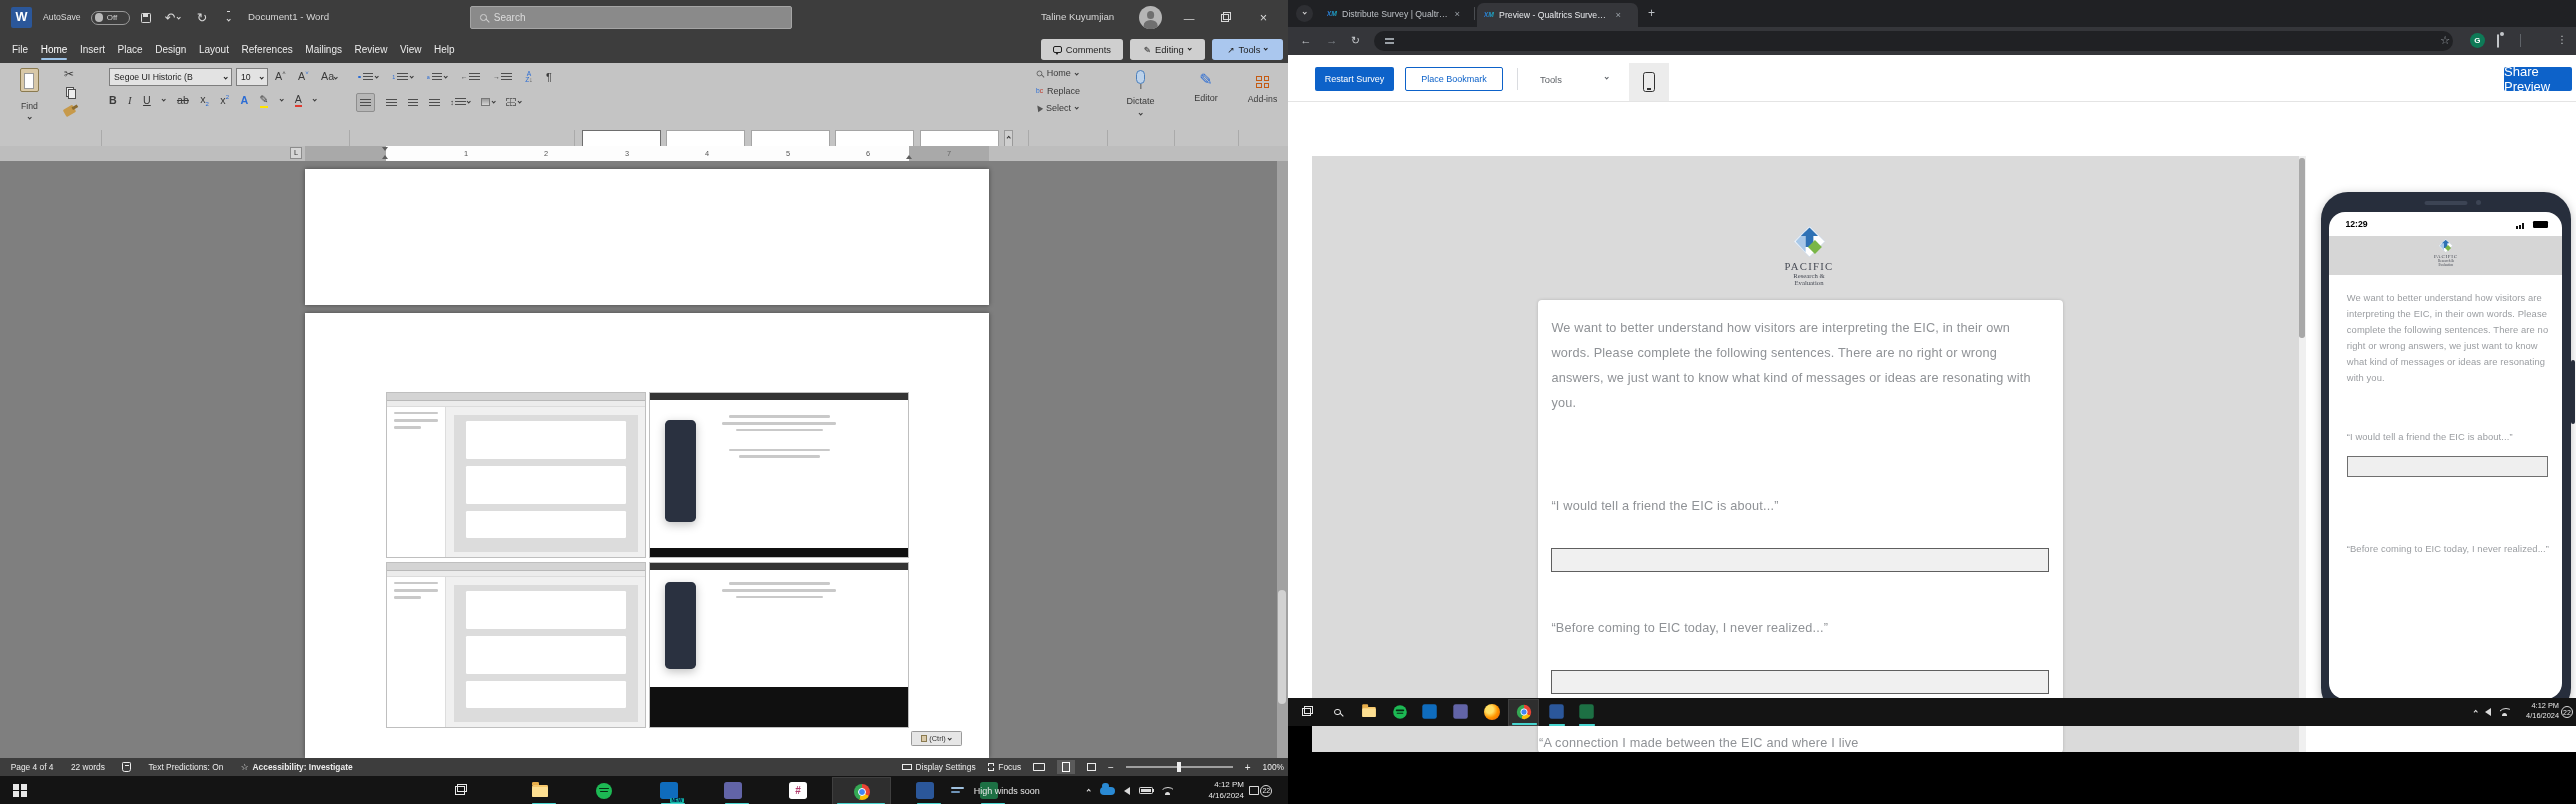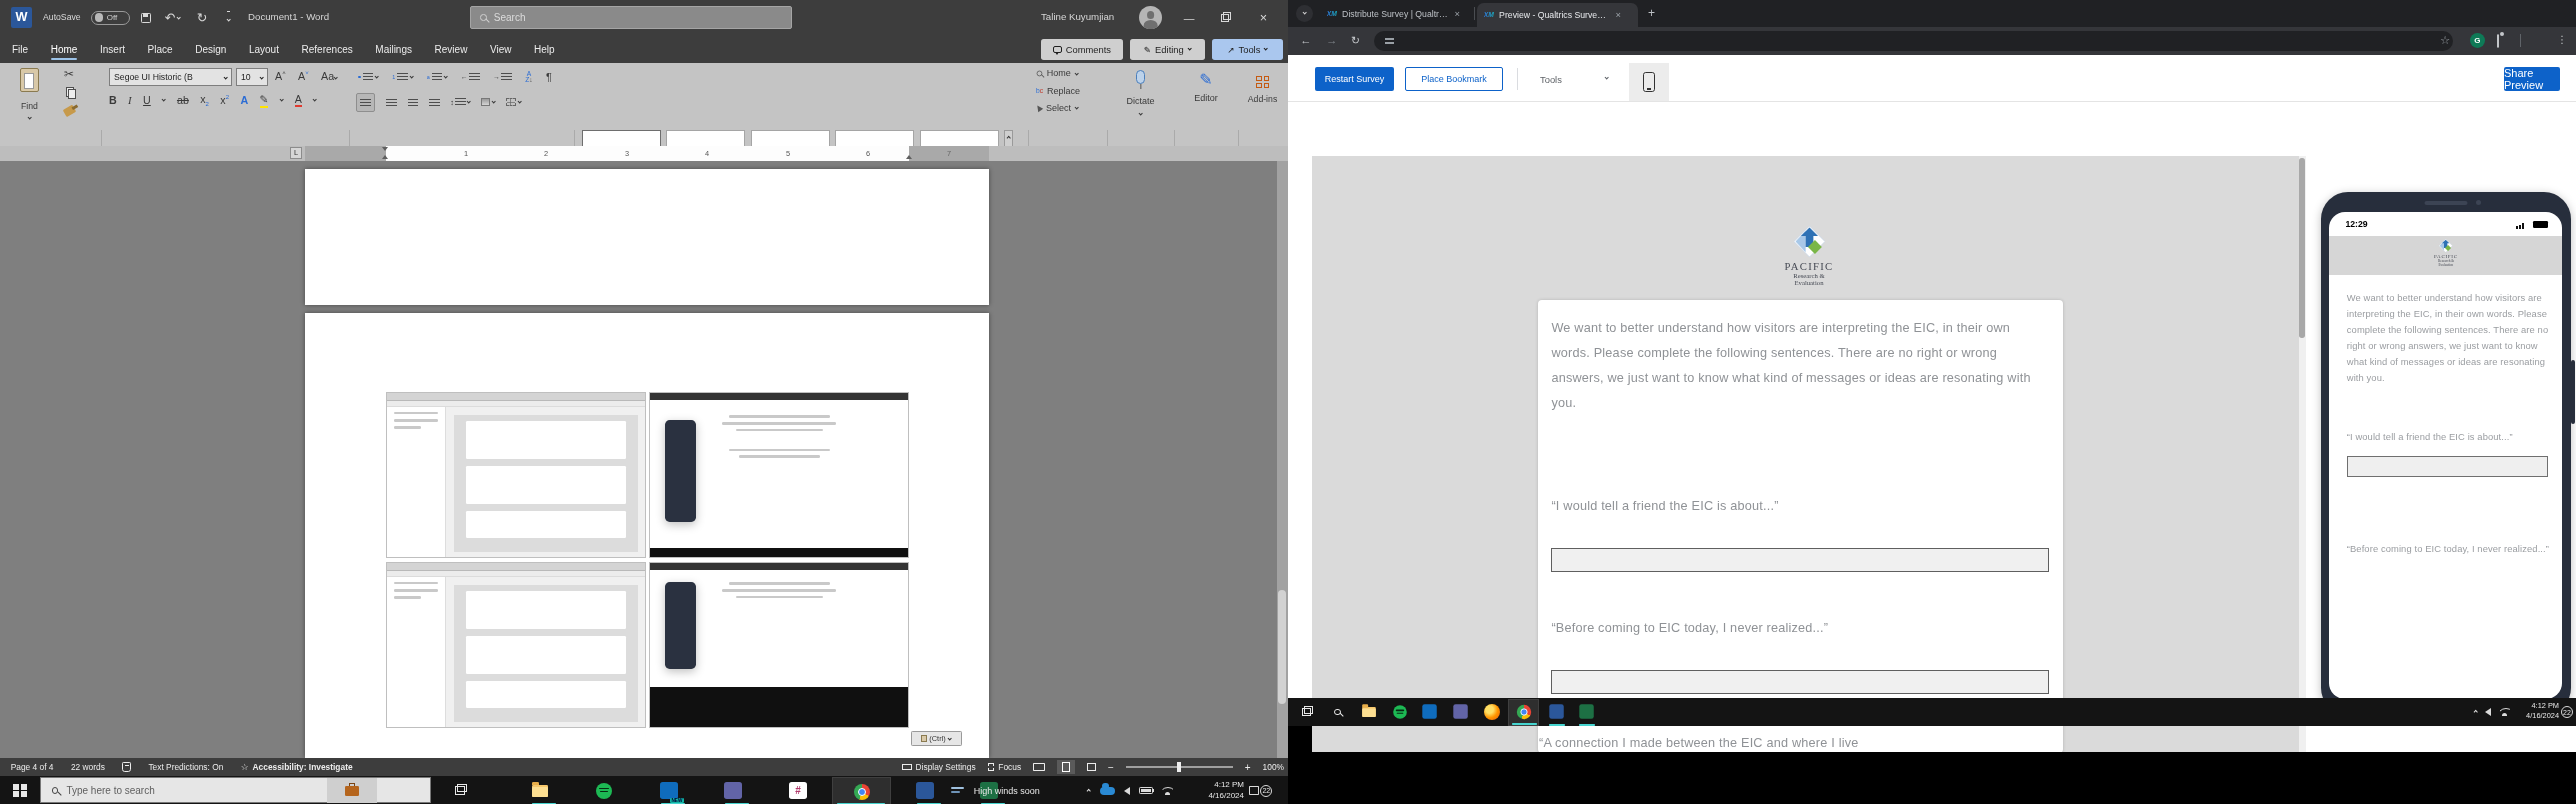--- a/index.html
+++ b/index.html
@@ -160,21 +160,21 @@
       <div class="tb-ic" style="left:1173px;width:32px;font-size:10.7px">—</div>
       <div class="tb-ic" style="left:1209px;width:32px">
           <span style="width:8px;height:8px;border:1px solid #d9d9d9;display:inline-block;position:relative">
             <i style="position:absolute;right:-2.7px;top:-2.7px;width:8px;height:8px;border:1px solid #d9d9d9"></i>
           </span>
         </div>
       <div class="tb-ic" style="left:1246px;width:35px;font-size:12.7px">×</div>
     </div>
 
     <div class="wd-menubar">
-      <div class="flex" style="position:absolute;left:10.7px;top:0;height:28px;gap:20px">
+      <div class="flex" style="position:absolute;left:10.7px;top:0;height:28px;gap:10px">
         <div class="wd-tab">File</div>
         <div class="wd-tab active">Home</div>
         <div class="wd-tab">Insert</div>
         <div class="wd-tab">Place</div>
         <div class="wd-tab">Design</div>
         <div class="wd-tab">Layout</div>
         <div class="wd-tab">References</div>
         <div class="wd-tab">Mailings</div>
         <div class="wd-tab">Review</div>
         <div class="wd-tab">View</div>
@@ -470,29 +470,20 @@
 
   <div class="taskbar" style="left:0;top:776px;width:1288px;height:29px">
     <div class="app" style="left:0;width:40px">
         <span class="winlogo">
           <i></i>
           <i></i>
           <i></i>
           <i></i>
         </span>
       </div>
-    <div class="abs" style="left:40px;top:1.3px;width:391px;height:26px;background:#e6e6e6;border:0.7px solid #777;display:flex;align-items:center;color:#5f5f5f;font-size:10px">
-      <span class="mag" style="margin:0 8px 0 10.7px;color:#444"></span>
-      <span>Type here to search</span>
-      <span class="abs" style="left:286px;top:0;width:50px;height:25px;background:#cfcfcf;display:flex;align-items:center;justify-content:center">
-          <i style="width:14.8px;height:10px;background:#b5651d;border-radius:1.3px;position:relative;display:block">
-            <b style="position:absolute;left:4.7px;top:-2.7px;width:5.4px;height:2.7px;border:1.3px solid #7a4413;border-bottom:none;display:block"></b>
-          </i>
-        </span>
-    </div>
     <div class="app" style="left:445px;width:29.5px">
         <span style="width:10px;height:8.7px;border:1px solid #e8e8e8;position:relative">
           <i style="position:absolute;right:-3.4px;top:-3.4px;width:10px;height:8.7px;border:1px solid #e8e8e8;display:block"></i>
         </span>
       </div>
     <div class="app" style="left:524px;width:32px">
         <span class="folder"></span>
       </div>
     <div class="app" style="left:588px;width:32px">
         <span class="spot"></span>
@@ -580,21 +571,21 @@
 
     <div class="abs" style="left:0;top:55px;width:1288px;height:643px;background:#fff">
       <div class="qx-btn qx-blue" style="left:27px;top:12px;width:79px">Restart Survey</div>
       <div class="qx-btn qx-out" style="left:117px;top:12px;width:98px">Place Bookmark</div>
       <div class="abs" style="left:229px;top:13.4px;width:0.7px;height:21.5px;background:#dadce0"></div>
       <span class="abs" style="left:252px;top:19px;font-size:9.4px;color:#5f6368">Tools</span>
       <span class="chev sm abs" style="left:317px;top:21px;color:#5f6368"></span>
       <div class="abs" style="left:341px;top:8px;width:40px;height:38px;background:#ececec;display:flex;align-items:center;justify-content:center">
           <span class="phoneic"></span>
         </div>
-      <div class="qx-btn qx-blue" style="left:1216px;top:12px;width:56px;font-size:11px">Share Preview</div>
+      <div class="qx-btn qx-blue" style="left:1216px;top:12px;width:68px;font-size:13px">Share Preview</div>
       <div class="abs" style="left:0;top:46px;width:1288px;height:0.7px;background:#e4e4e4"></div>
 
       <div class="qx-desktop">
         <div class="abs" style="left:50%;transform:translateX(-50%);top:70px;text-align:center;width:148px">
           <svg width="31" height="31" viewBox="0 0 40 40">
               <use href="#prelogo"></use>
             </svg>
           <div class="logotxt" style="font-size:10.7px;letter-spacing:1.3px;margin-top:1.3px">PACIFIC</div>
           <div class="logotxt" style="font-size:6.7px">Research &amp;</div>
           <div class="logotxt" style="font-size:6.7px">Evaluation</div>

